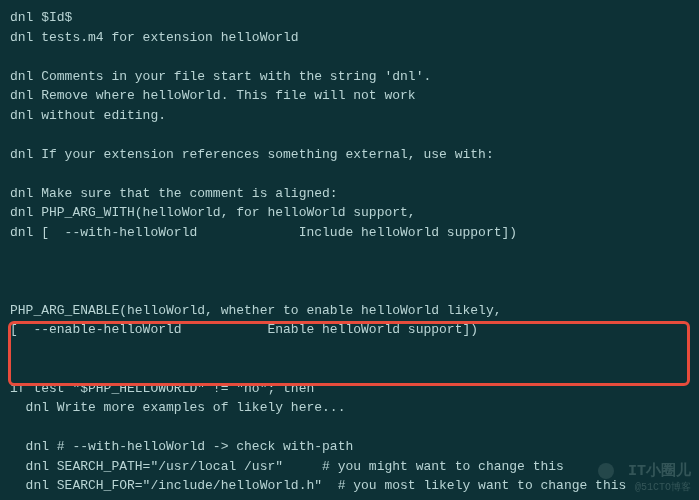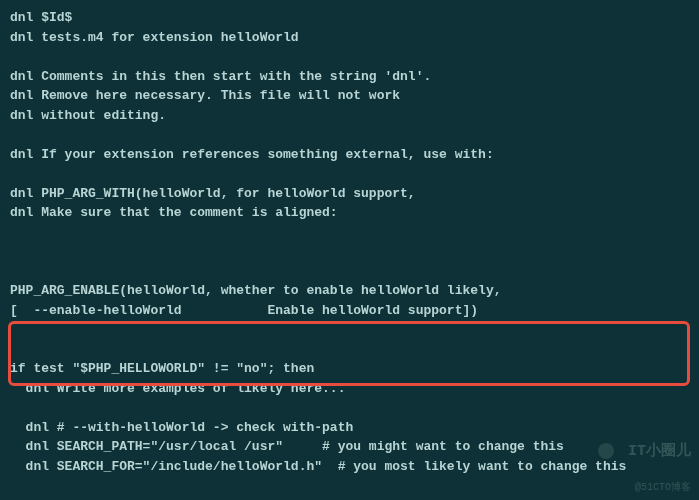--- a/index.html
+++ b/index.html
@@ -14,21 +14,20 @@
       overflow: hidden;
       position: relative;
     }
     .editor {
       padding: 8px 10px;
       line-height: 1.5;
     }
     .line {
       white-space: pre;
       min-height: 19px;
-      font-weight: bold;
     }
     .highlight-box {
       position: absolute;
       border: 3px solid #e74c3c;
       border-radius: 6px;
       left: 8px;
       top: 321px;
       width: 676px;
       height: 59px;
       pointer-events: none;
@@ -56,38 +55,38 @@
     .wm-icon {
       width: 16px;
       height: 16px;
       background: #5a7a7a;
       border-radius: 50%;
       opacity: 0.6;
       display: inline-block;
     }
     .wm-sub {
       font-size: 10px;
-      margin-top: 20px;
     }
   </style>
 </head>
 <body>
 
 <div class="editor">
 <div class="line">dnl $Id$</div>
     <div class="line">dnl tests.m4 for extension helloWorld</div>
     <div class="line"> </div>
-    <div class="line">dnl Comments in this then start with the string 'dnl'.</div>
-    <div class="line">dnl Remove here necessary. This file will not work</div>
+    <div class="line">dnl Comments in your file start with the string 'dnl'.</div>
+    <div class="line">dnl Remove where helloWorld. This file will not work</div>
     <div class="line">dnl without editing.</div>
     <div class="line"> </div>
     <div class="line">dnl If your extension references something external, use with:</div>
     <div class="line"> </div>
+    <div class="line">dnl Make sure that the comment is aligned:</div>
     <div class="line">dnl PHP_ARG_WITH(helloWorld, for helloWorld support,</div>
-    <div class="line">dnl Make sure that the comment is aligned:</div>
+    <div class="line">dnl [  --with-helloWorld             Include helloWorld support])</div>
     <div class="line"> </div>
     <div class="line"> </div>
     <div class="line"> </div>
     <div class="line">PHP_ARG_ENABLE(helloWorld, whether to enable helloWorld likely,</div>
     <div class="line">[  --enable-helloWorld           Enable helloWorld support])</div>
     <div class="line"> </div>
     <div class="line"> </div>
     <div class="line">if test "$PHP_HELLOWORLD" != "no"; then</div>
     <div class="line">  dnl Write more examples of likely here...</div>
     <div class="line"> </div>

